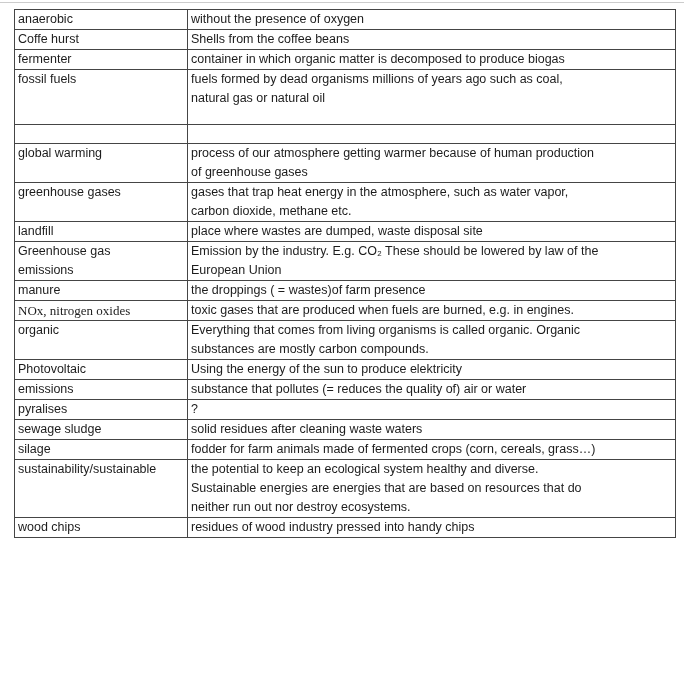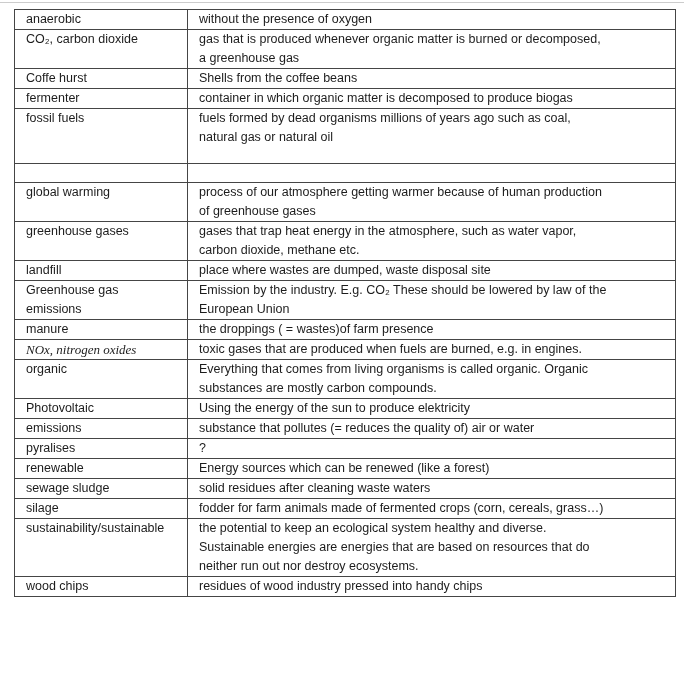--- a/index.html
+++ b/index.html
@@ -29,54 +29,48 @@
     top: 9px;
     width: 661px;
     border-collapse: collapse;
     table-layout: fixed;
   }
   col.c-term { width: 173px; }
   col.c-def  { width: 488px; }
   td {
     border: 1px solid #454545;
     vertical-align: top;
-    padding: 0 4px 0 11px;
+    padding: 0 4px 0 3px;
     font-size: 12.5px;
     line-height: 19px;
     white-space: pre-line;
     overflow: hidden;
   }
   tr.row-tall td { height: 54px; }
   tr.row-empty td { height: 18px; }
   td.serif {
     font-family: "Liberation Serif", "DejaVu Serif", serif;
     font-size: 13px;
-    font-style: italic;
   }
 </style>
 </head>
 <body>
 
 <div>
   <div class="scan-artifact-line"></div>
 
   <table class="glossary">
     <colgroup>
         <col class="c-term">
         <col class="c-def">
       </colgroup>
     <tbody>
       <tr>
         <td>anaerobic</td>
         <td>without the presence of oxygen</td>
-      </tr>
-      <tr>
-        <td>CO₂, carbon dioxide</td>
-        <td>gas that is produced whenever organic matter is burned or decomposed,
-a greenhouse gas</td>
       </tr>
       <tr>
         <td>Coffe hurst</td>
         <td>Shells from the coffee beans</td>
       </tr>
       <tr>
         <td>fermenter</td>
         <td>container in which organic matter is decomposed to produce biogas</td>
       </tr>
       <tr class="row-tall">
@@ -127,24 +121,20 @@
       </tr>
       <tr>
         <td>emissions</td>
         <td>substance that pollutes (= reduces the quality of) air or water</td>
       </tr>
       <tr>
         <td>pyralises</td>
         <td>?</td>
       </tr>
       <tr>
-        <td>renewable</td>
-        <td>Energy sources which can be renewed (like a forest)</td>
-      </tr>
-      <tr>
         <td>sewage sludge</td>
         <td>solid residues after cleaning waste waters</td>
       </tr>
       <tr>
         <td>silage</td>
         <td>fodder for farm animals made of fermented crops (corn, cereals, grass…)</td>
       </tr>
       <tr>
         <td>sustainability/sustainable</td>
         <td>the potential to keep an ecological system healthy and diverse.

